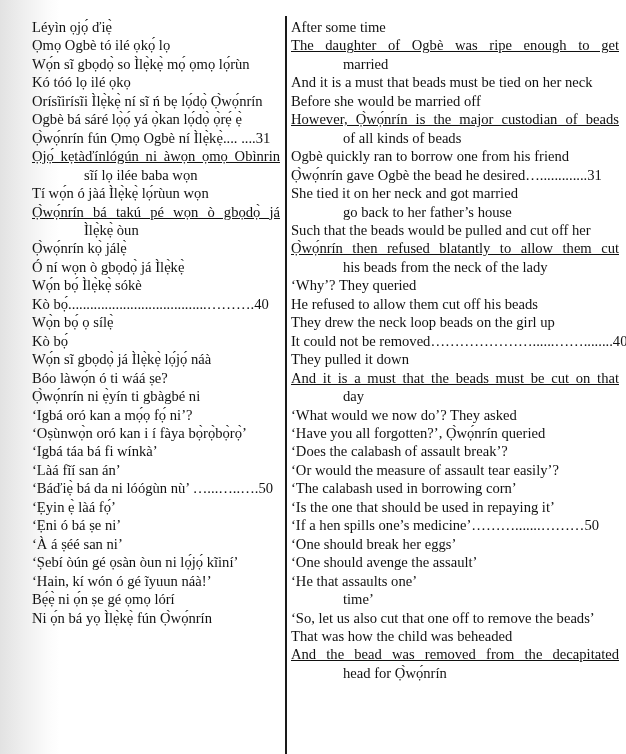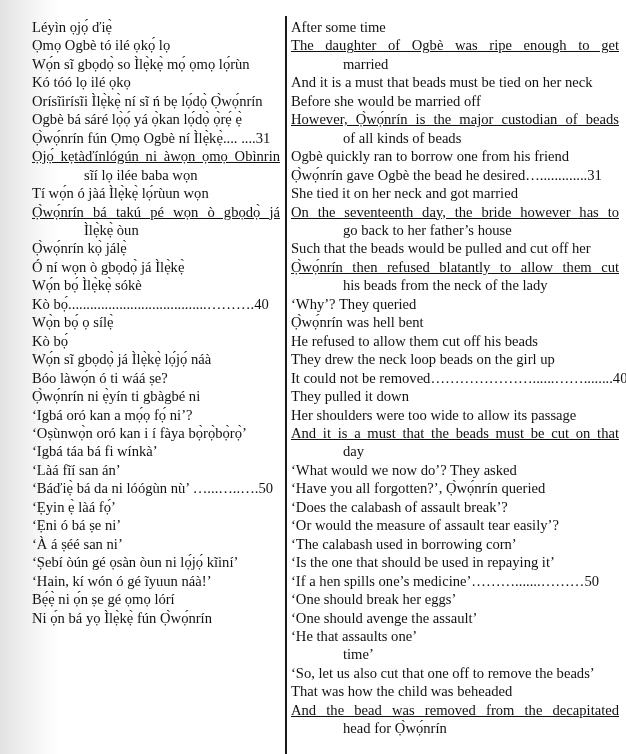--- a/index.html
+++ b/index.html
@@ -71,32 +71,29 @@
     <div class="line">After some time</div>
     <div class="line justify">The daughter of Ogbè was ripe enough to get</div>
     <div class="indent">married</div>
     <div class="line">And it is a must that beads must be tied on her neck</div>
     <div class="line">Before she would be married off</div>
     <div class="line justify">However, Ọ̀wọ́nrín is the major custodian of beads</div>
     <div class="indent">of all kinds of beads</div>
     <div class="line">Ogbè quickly ran to borrow one from his friend</div>
     <div class="line">Ọ̀wọ́nrín gave Ogbè the bead he desired….............31</div>
     <div class="line">She tied it on her neck and got married</div>
-    <div class="line justify">On the seventeenth day, the bride however has to</div>
     <div class="indent">go back to her father’s house</div>
     <div class="line">Such that the beads would be pulled and cut off her</div>
     <div class="line justify">Ọ̀wọ́nrín then refused blatantly to allow them cut</div>
     <div class="indent">his beads from the neck of the lady</div>
     <div class="line">‘Why’? They queried</div>
-    <div class="line">Ọ̀wọ́nrín was hell bent</div>
     <div class="line">He refused to allow them cut off his beads</div>
     <div class="line">They drew the neck loop beads on the girl up</div>
     <div class="line">It could not be removed…………………......……........40</div>
     <div class="line">They pulled it down</div>
-    <div class="line">Her shoulders were too wide to allow its passage</div>
     <div class="line justify">And it is a must that the beads must be cut on that</div>
     <div class="indent">day</div>
     <div class="line">‘What would we now do’? They asked</div>
     <div class="line">‘Have you all forgotten?’, Ọ̀wọ́nrín  queried</div>
     <div class="line">‘Does the calabash of assault break’?</div>
     <div class="line">‘Or would the measure of assault tear easily’?</div>
     <div class="line">‘The calabash used in borrowing corn’</div>
     <div class="line">‘Is the one that should be used in repaying it’</div>
     <div class="line">‘If a hen spills one’s medicine’……….......………50</div>
     <div class="line">‘One should break her eggs’</div>

